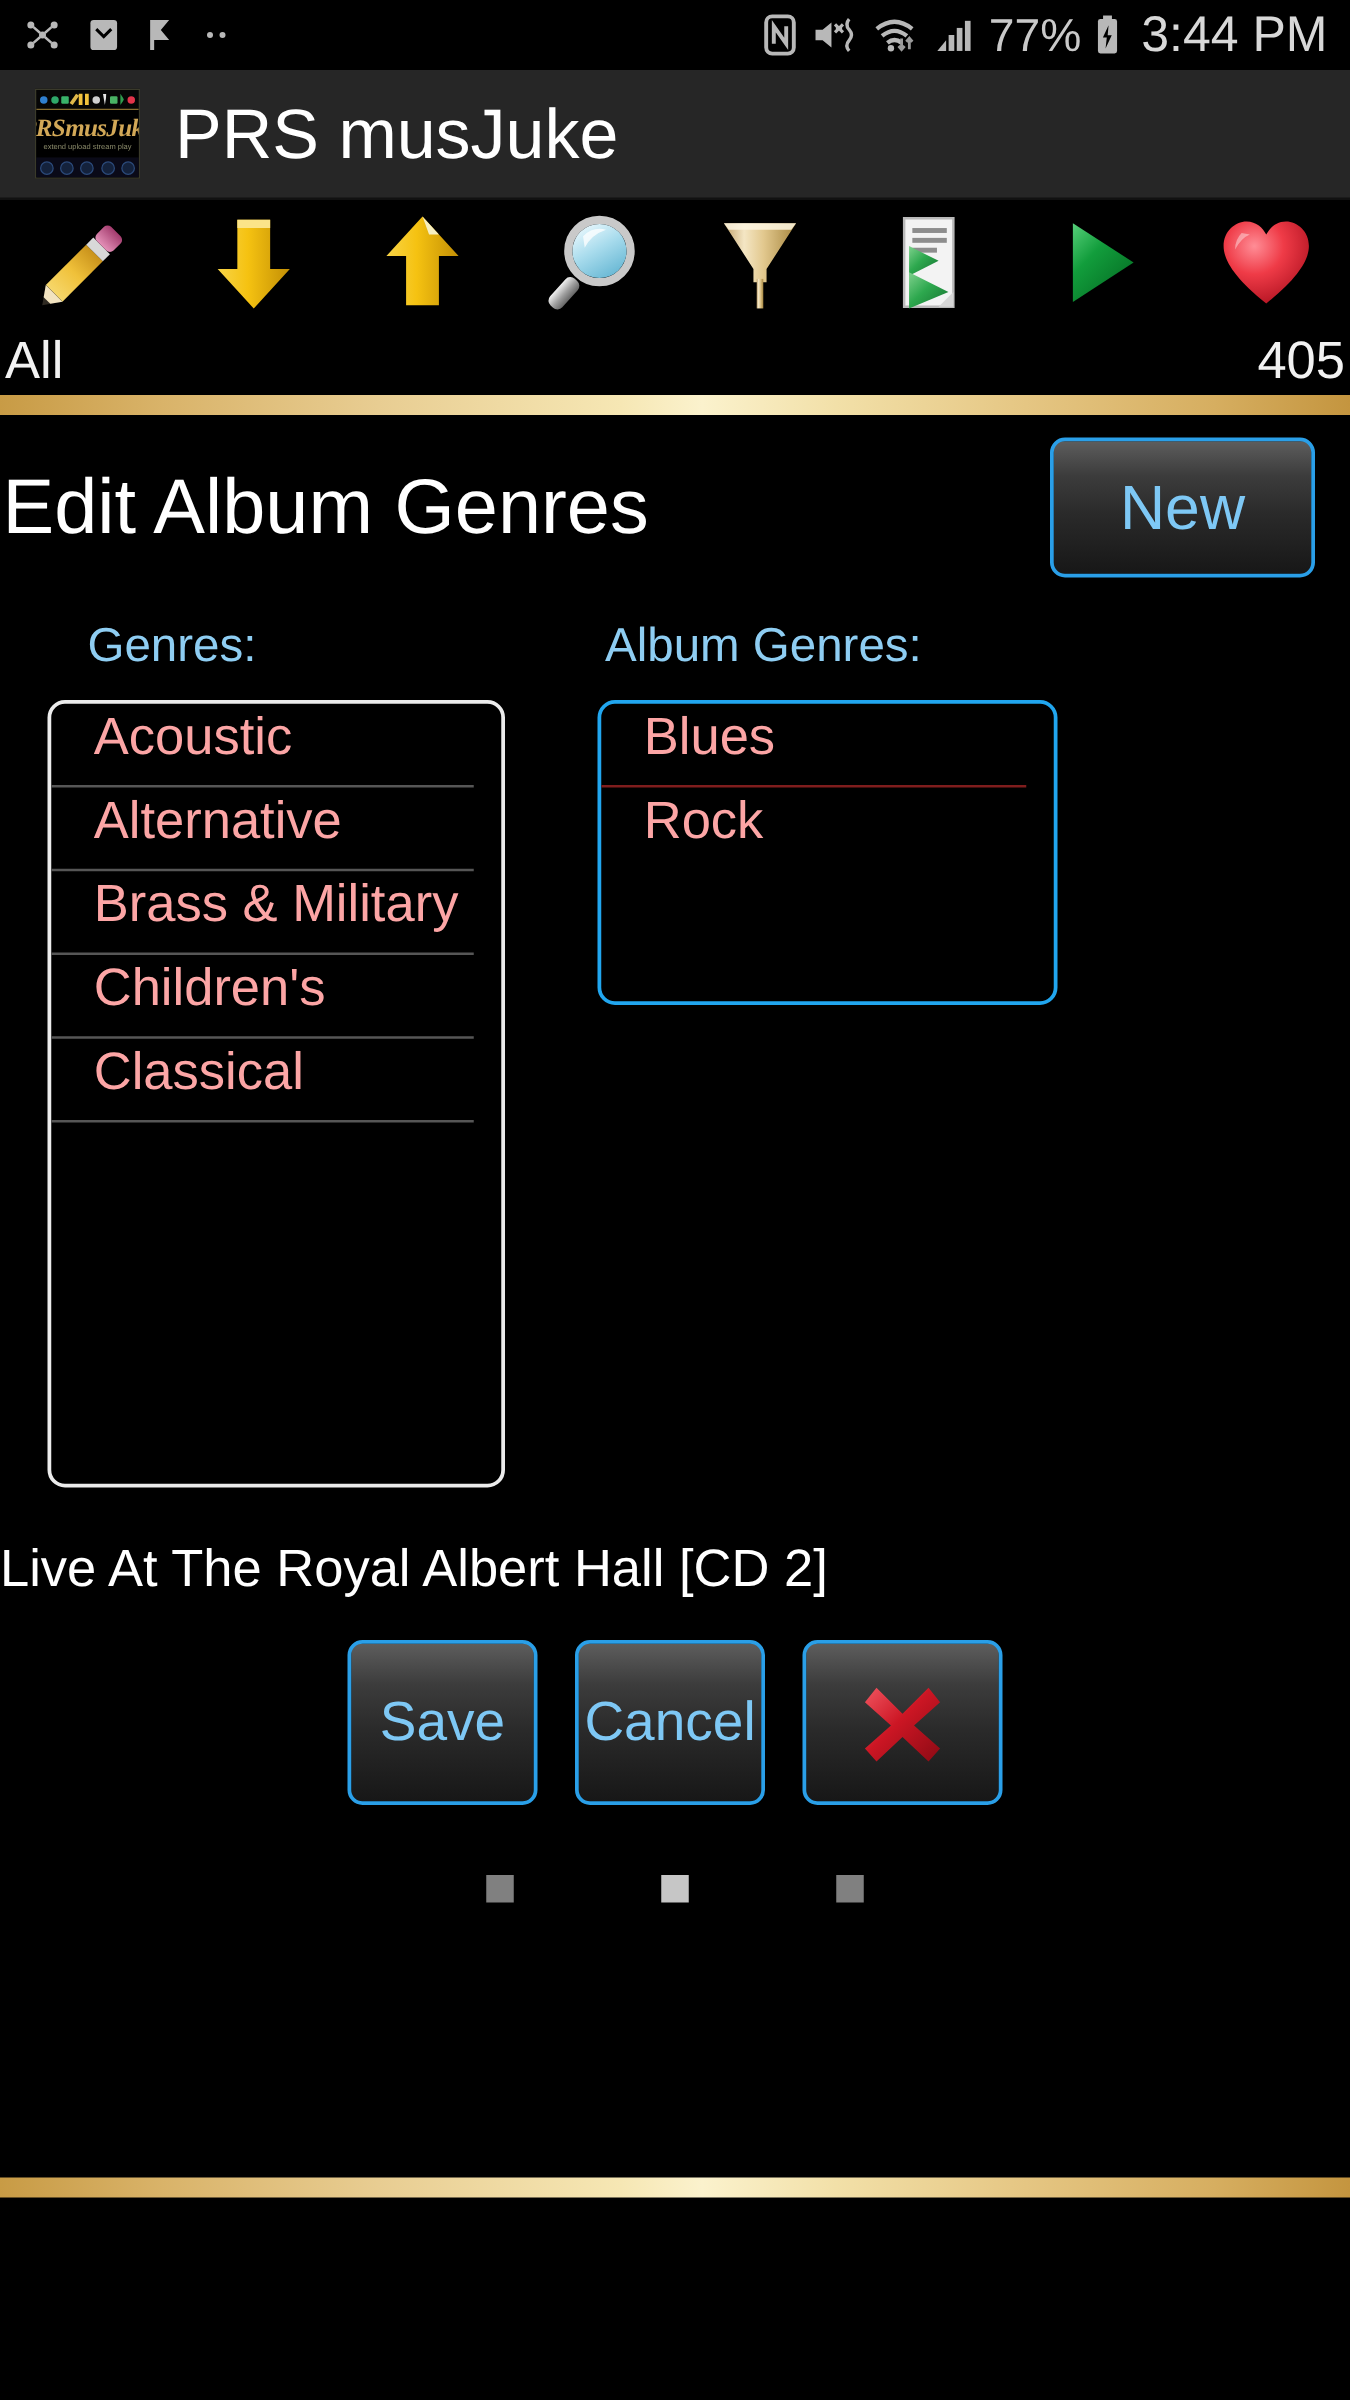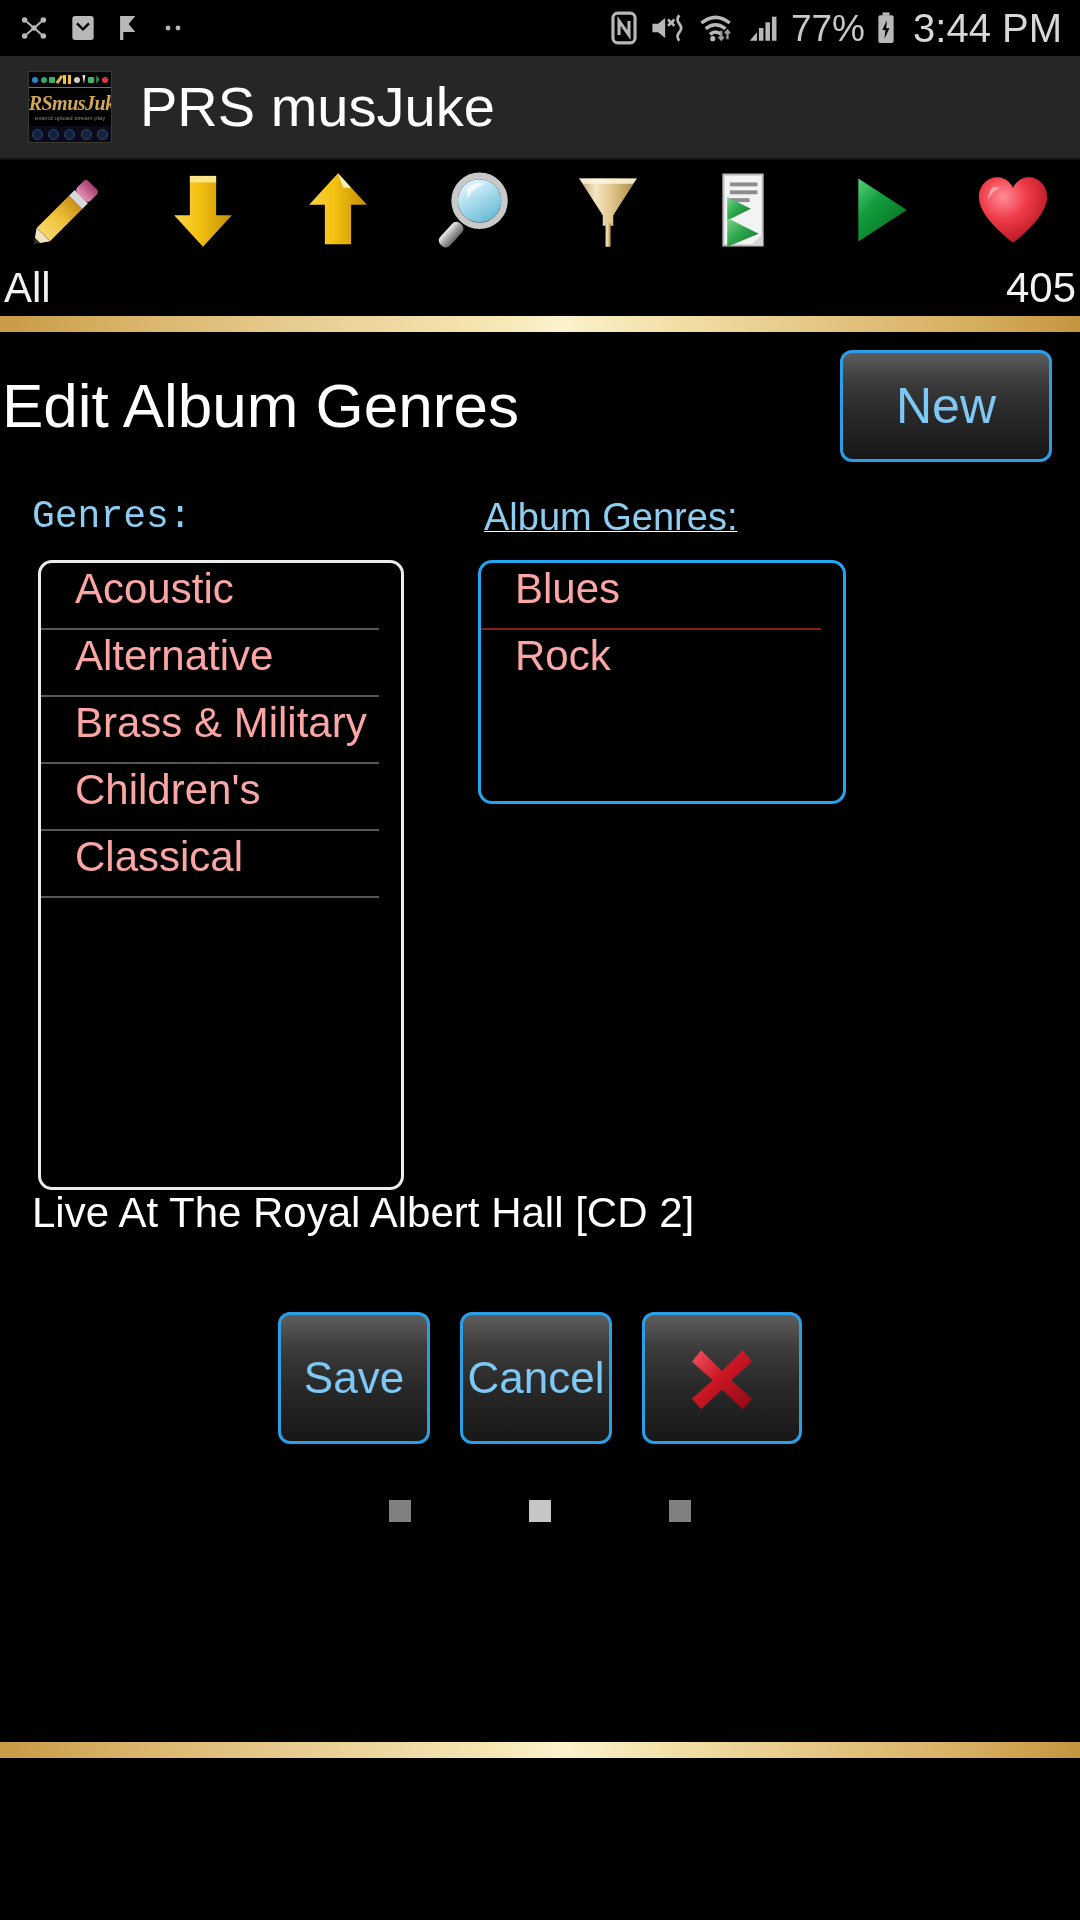--- a/index.html
+++ b/index.html
@@ -208,22 +208,22 @@
 
   .labelrow {
     display: flex;
     padding: 36px 0 0 0;
   }
   .col-label {
     font-size: 38px;
     color: #8ecdf2;
     line-height: 1;
   }
-  .col-a { width: 440px; padding-left: 32px; box-sizing: border-box; font-family: Liberation Mono, monospace; }
-  .col-b { padding-left: 44px; box-sizing: border-box; text-decoration: underline; }
+  .col-a { width: 440px; padding-left: 70px; box-sizing: border-box; }
+  .col-b { padding-left: 44px; box-sizing: border-box; }
 
   .listsrow {
     display: flex;
     padding-top: 24px;
   }
   .listbox {
     box-sizing: border-box;
     border-radius: 14px;
     background: #000;
     padding: 0 0px;
@@ -251,26 +251,25 @@
     box-sizing: border-box;
   }
   .listbox.right .listitem {
     border-bottom: 2px solid #7f1d1d;
   }
   .listbox.right .listitem:last-child { border-bottom: none; }
 
   .albumname {
     position: absolute;
     left: 0px;
-    top: 860px;
+    top: 902px;
     font-size: 42px;
     color: #ffffff;
     line-height: 1;
     white-space: nowrap;
-    padding-left: 32px;
   }
 
   .buttonrow {
     position: absolute;
     top: 980px;
     left: 0;
     width: 100%;
     display: flex;
     justify-content: center;
     gap: 30px;

